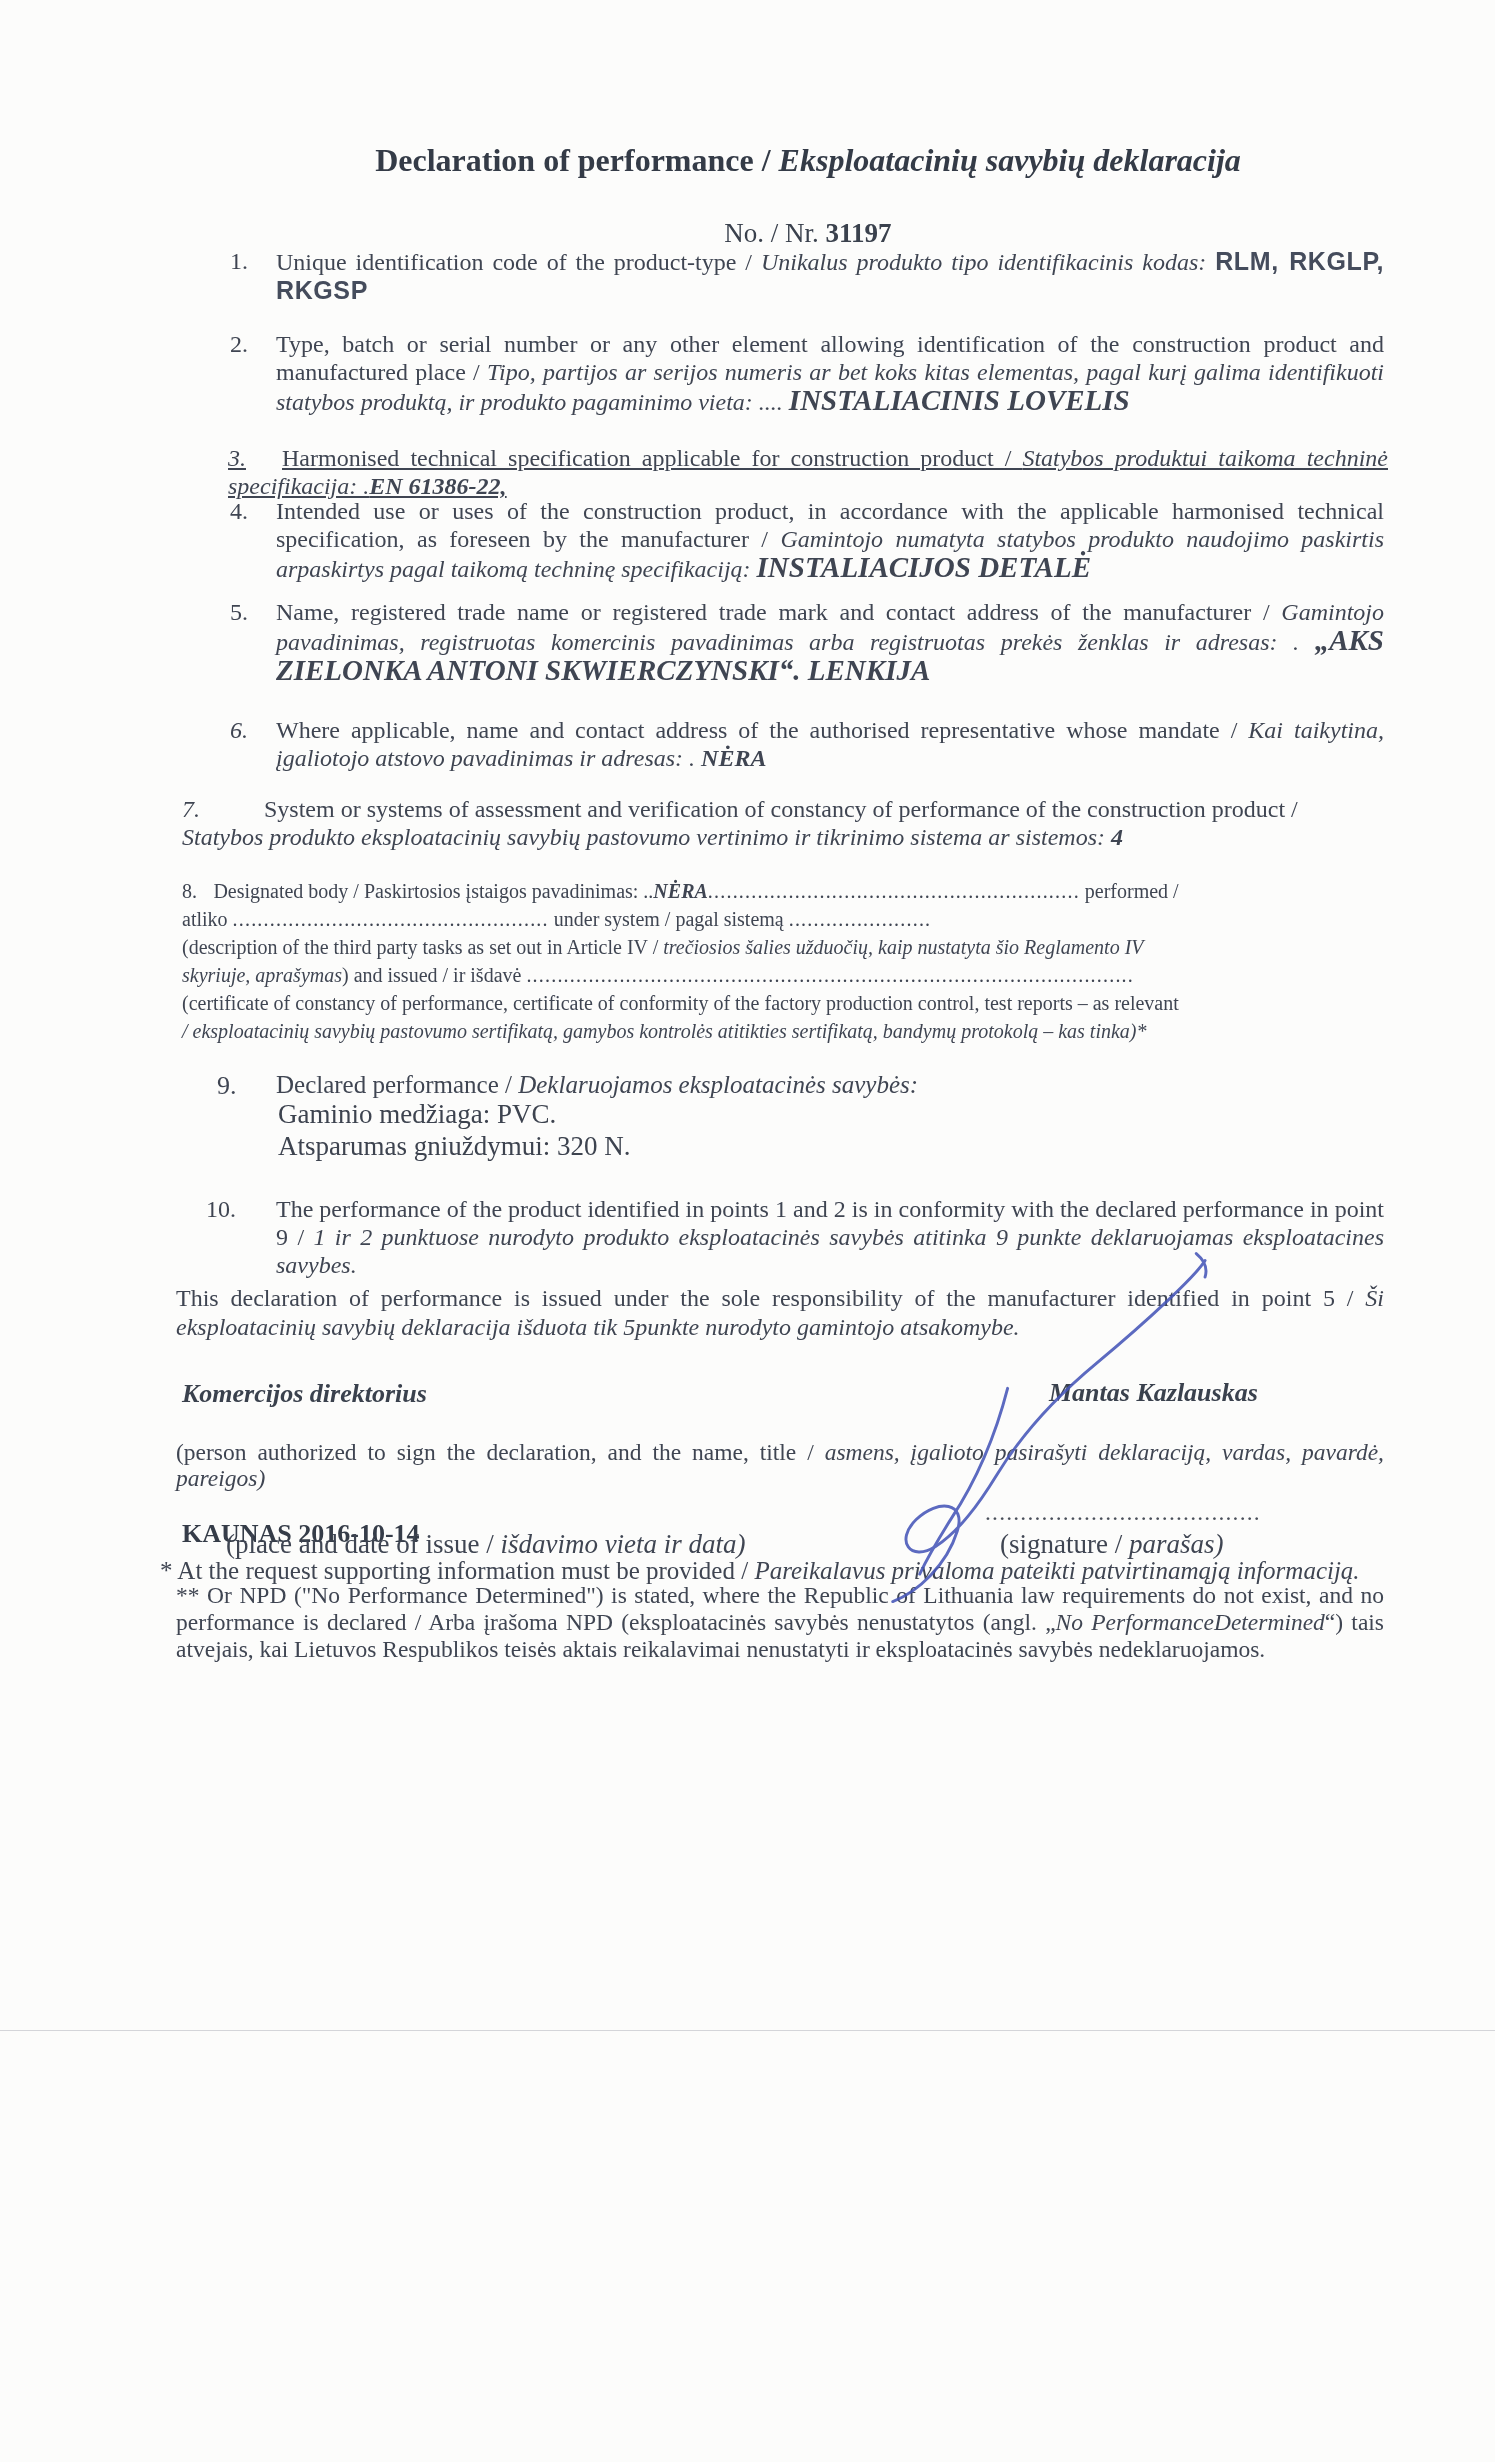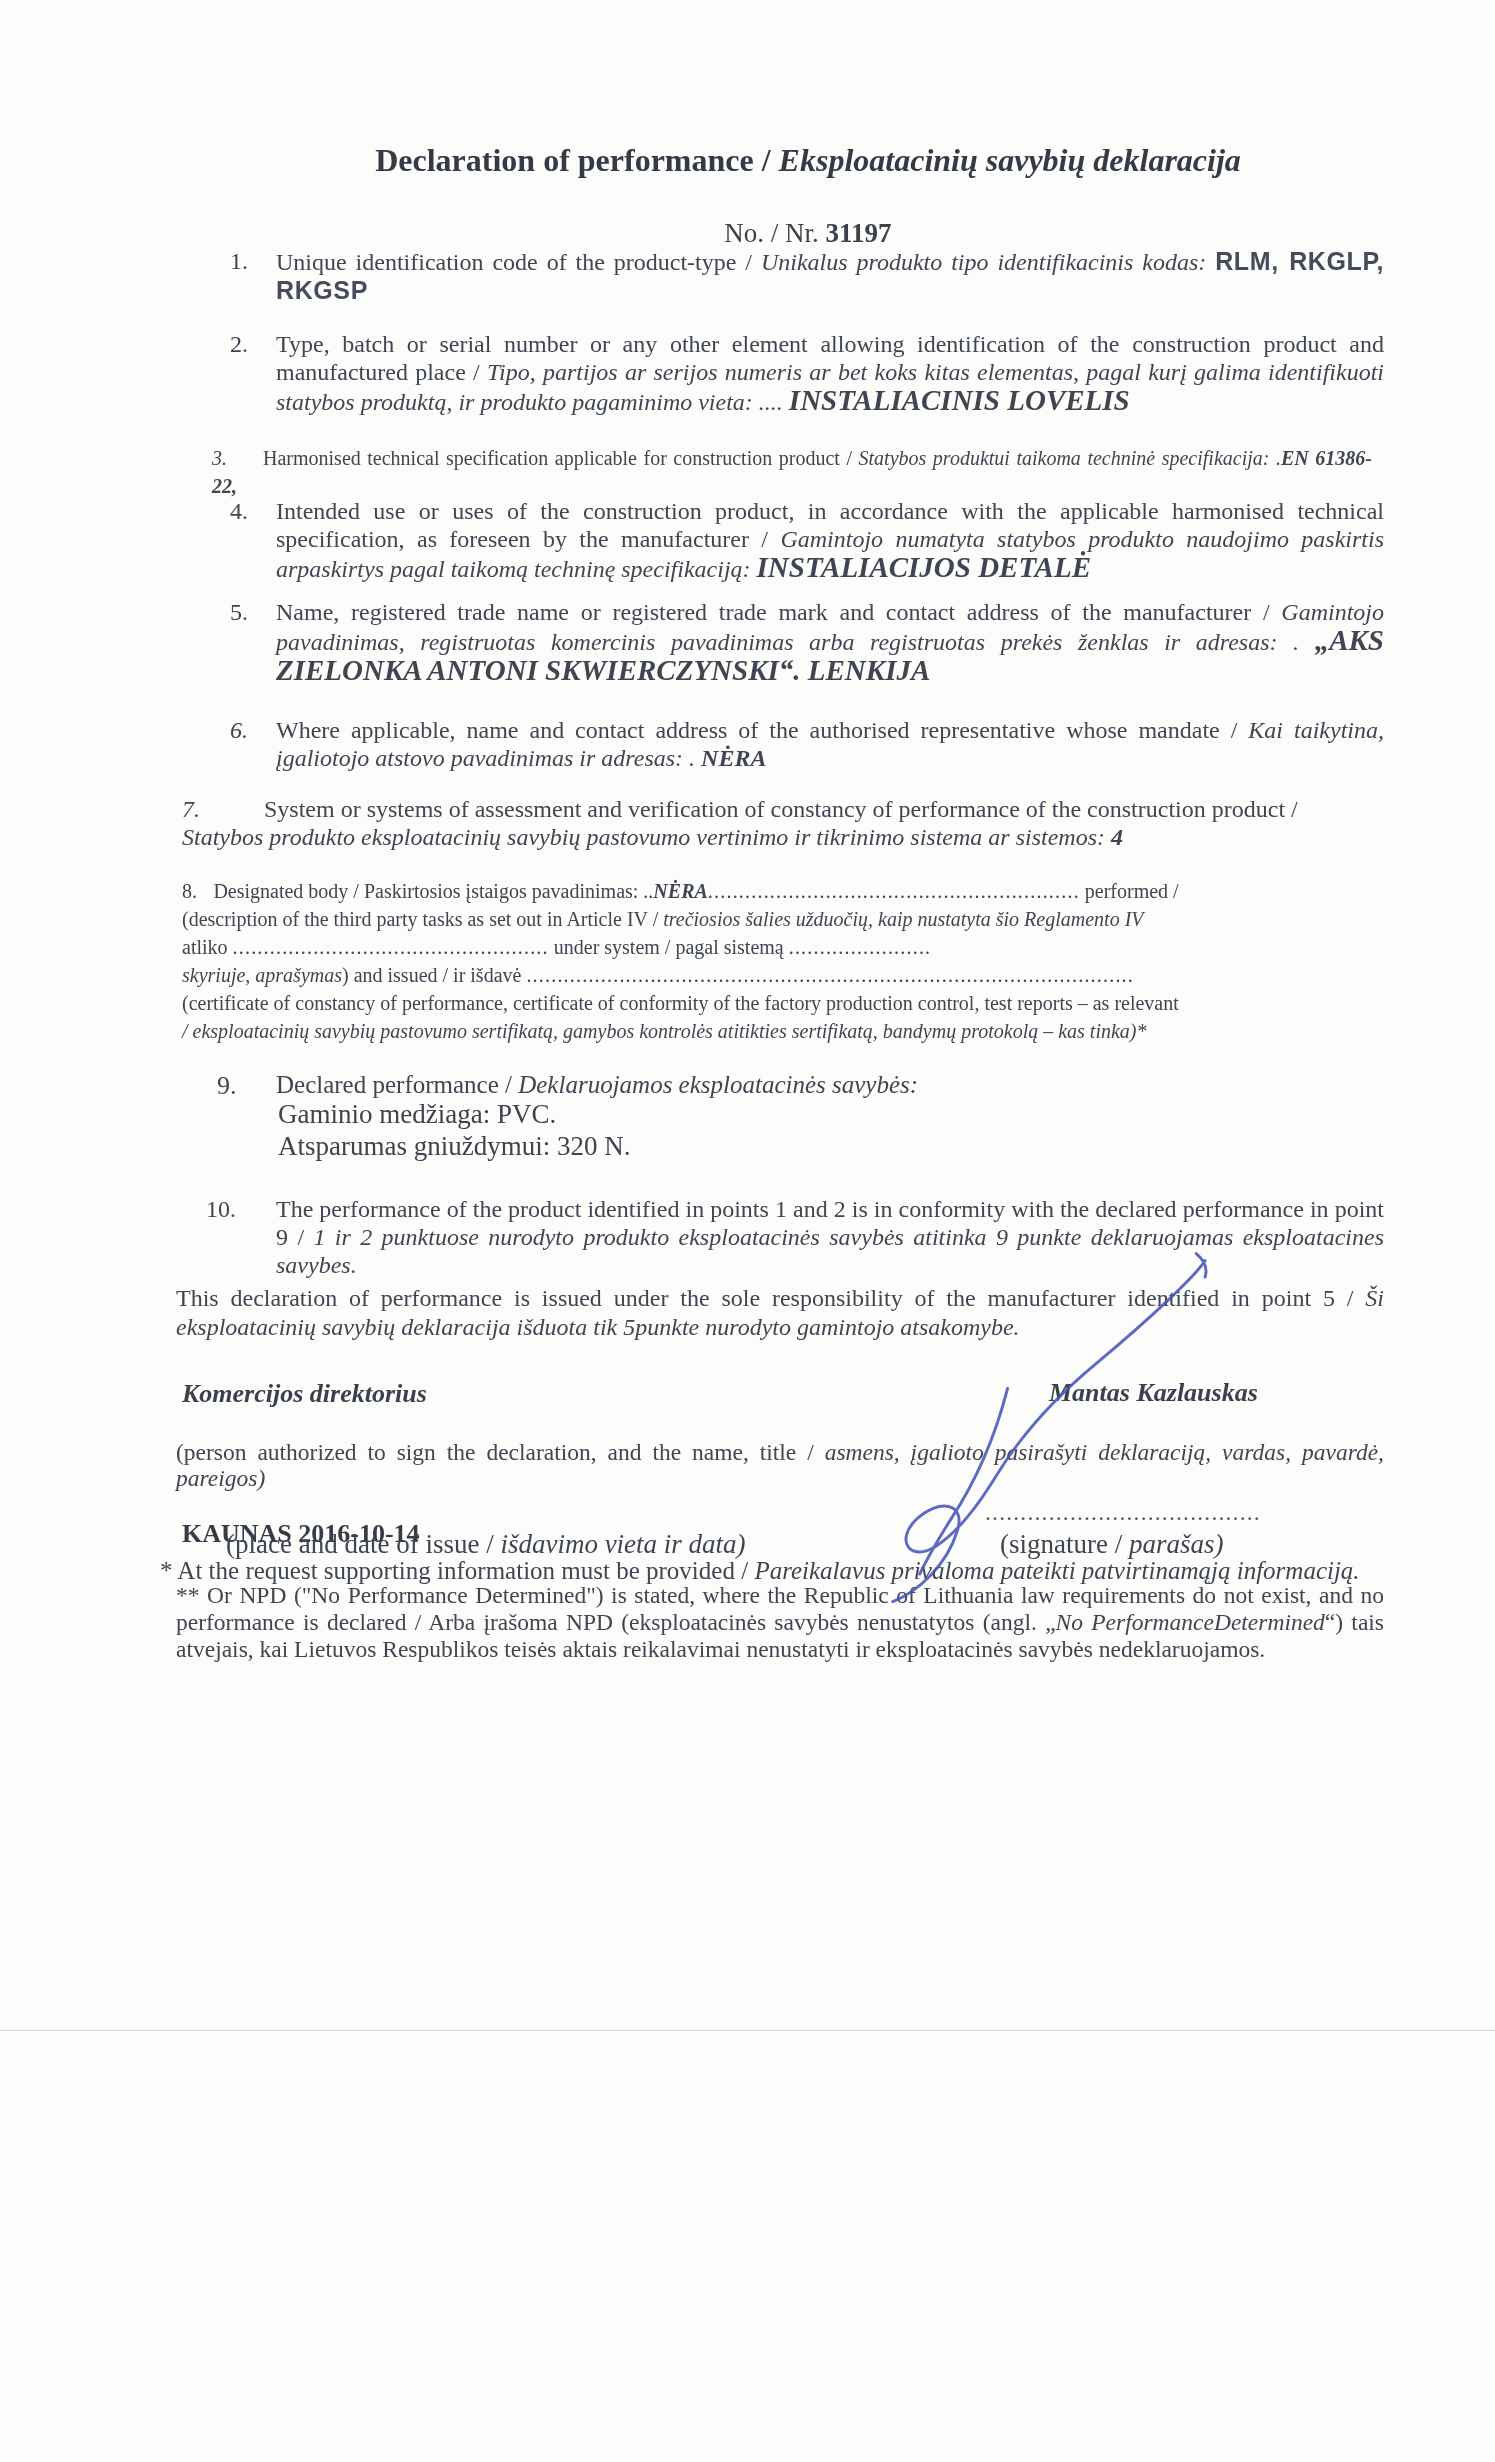--- a/index.html
+++ b/index.html
@@ -26,23 +26,24 @@
     left:232px;top:218px;width:1152px;
     text-align:center;font-size:27px;color:#3a414d;
   }
   .item{
     left:276px;width:1108px;
     font-size:24px;line-height:28px;
     text-align:justify;
   }
   .num{position:absolute;left:-46px;top:0;}
   .hang{
-    left:212px;width:1160px;
-    font-size:20px;line-height:28px;
+    left:228px;width:1160px;
+    font-size:24px;line-height:28px;
     text-align:justify;
+    text-decoration:underline;
   }
   .hang .gap{display:inline-block;width:36px;}
   .hang7{
     left:182px;width:1202px;
     font-size:24px;line-height:27.6px;
   }
   .hang7 .gap{display:inline-block;width:64px;}
   .p8{
     left:182px;width:1208px;
     font-size:20px;line-height:28px;
@@ -118,24 +119,24 @@
   <div class="blk hang7" style="top:796px;">
     <span class="i">7.</span><span class="gap"></span><span>System or systems of assessment and verification of constancy of performance of the construction product /</span><br>
     <span class="i">Statybos produkto eksploatacinių savybių pastovumo vertinimo ir tikrinimo sistema ar sistemos: </span><span class="bi">4</span>
   </div>
 
   <div class="blk p8" style="top:877px;">
     <div class="line">
       <span>8.</span><span class="ind"></span><span>Designated body / Paskirtosios įstaigos pavadinimas: ..</span><span class="bi">NĖRA</span><span class="dots">............................................................</span><span> performed /</span>
     </div>
     <div class="line">
-      <span>(description of the third party tasks as set out in Article IV / </span><span class="i">trečiosios šalies užduočių, kaip nustatyta šio Reglamento IV</span>
+      <span>atliko </span><span class="dots">...................................................</span><span> under system / pagal sistemą </span><span class="dots">.......................</span>
     </div>
     <div class="line">
-      <span>atliko </span><span class="dots">...................................................</span><span> under system / pagal sistemą </span><span class="dots">.......................</span>
+      <span>(description of the third party tasks as set out in Article IV / </span><span class="i">trečiosios šalies užduočių, kaip nustatyta šio Reglamento IV</span>
     </div>
     <div class="line">
       <span class="i">skyriuje, aprašymas</span><span>) and issued / ir išdavė </span><span class="dots">..................................................................................................</span>
     </div>
     <div class="line">
       <span>(certificate of constancy of performance, certificate of conformity of the factory production control, test reports – as relevant</span>
     </div>
     <div class="line">
       <span class="i">/ eksploatacinių savybių pastovumo sertifikatą, gamybos kontrolės atitikties sertifikatą, bandymų protokolą – kas tinka)*</span>
     </div>

